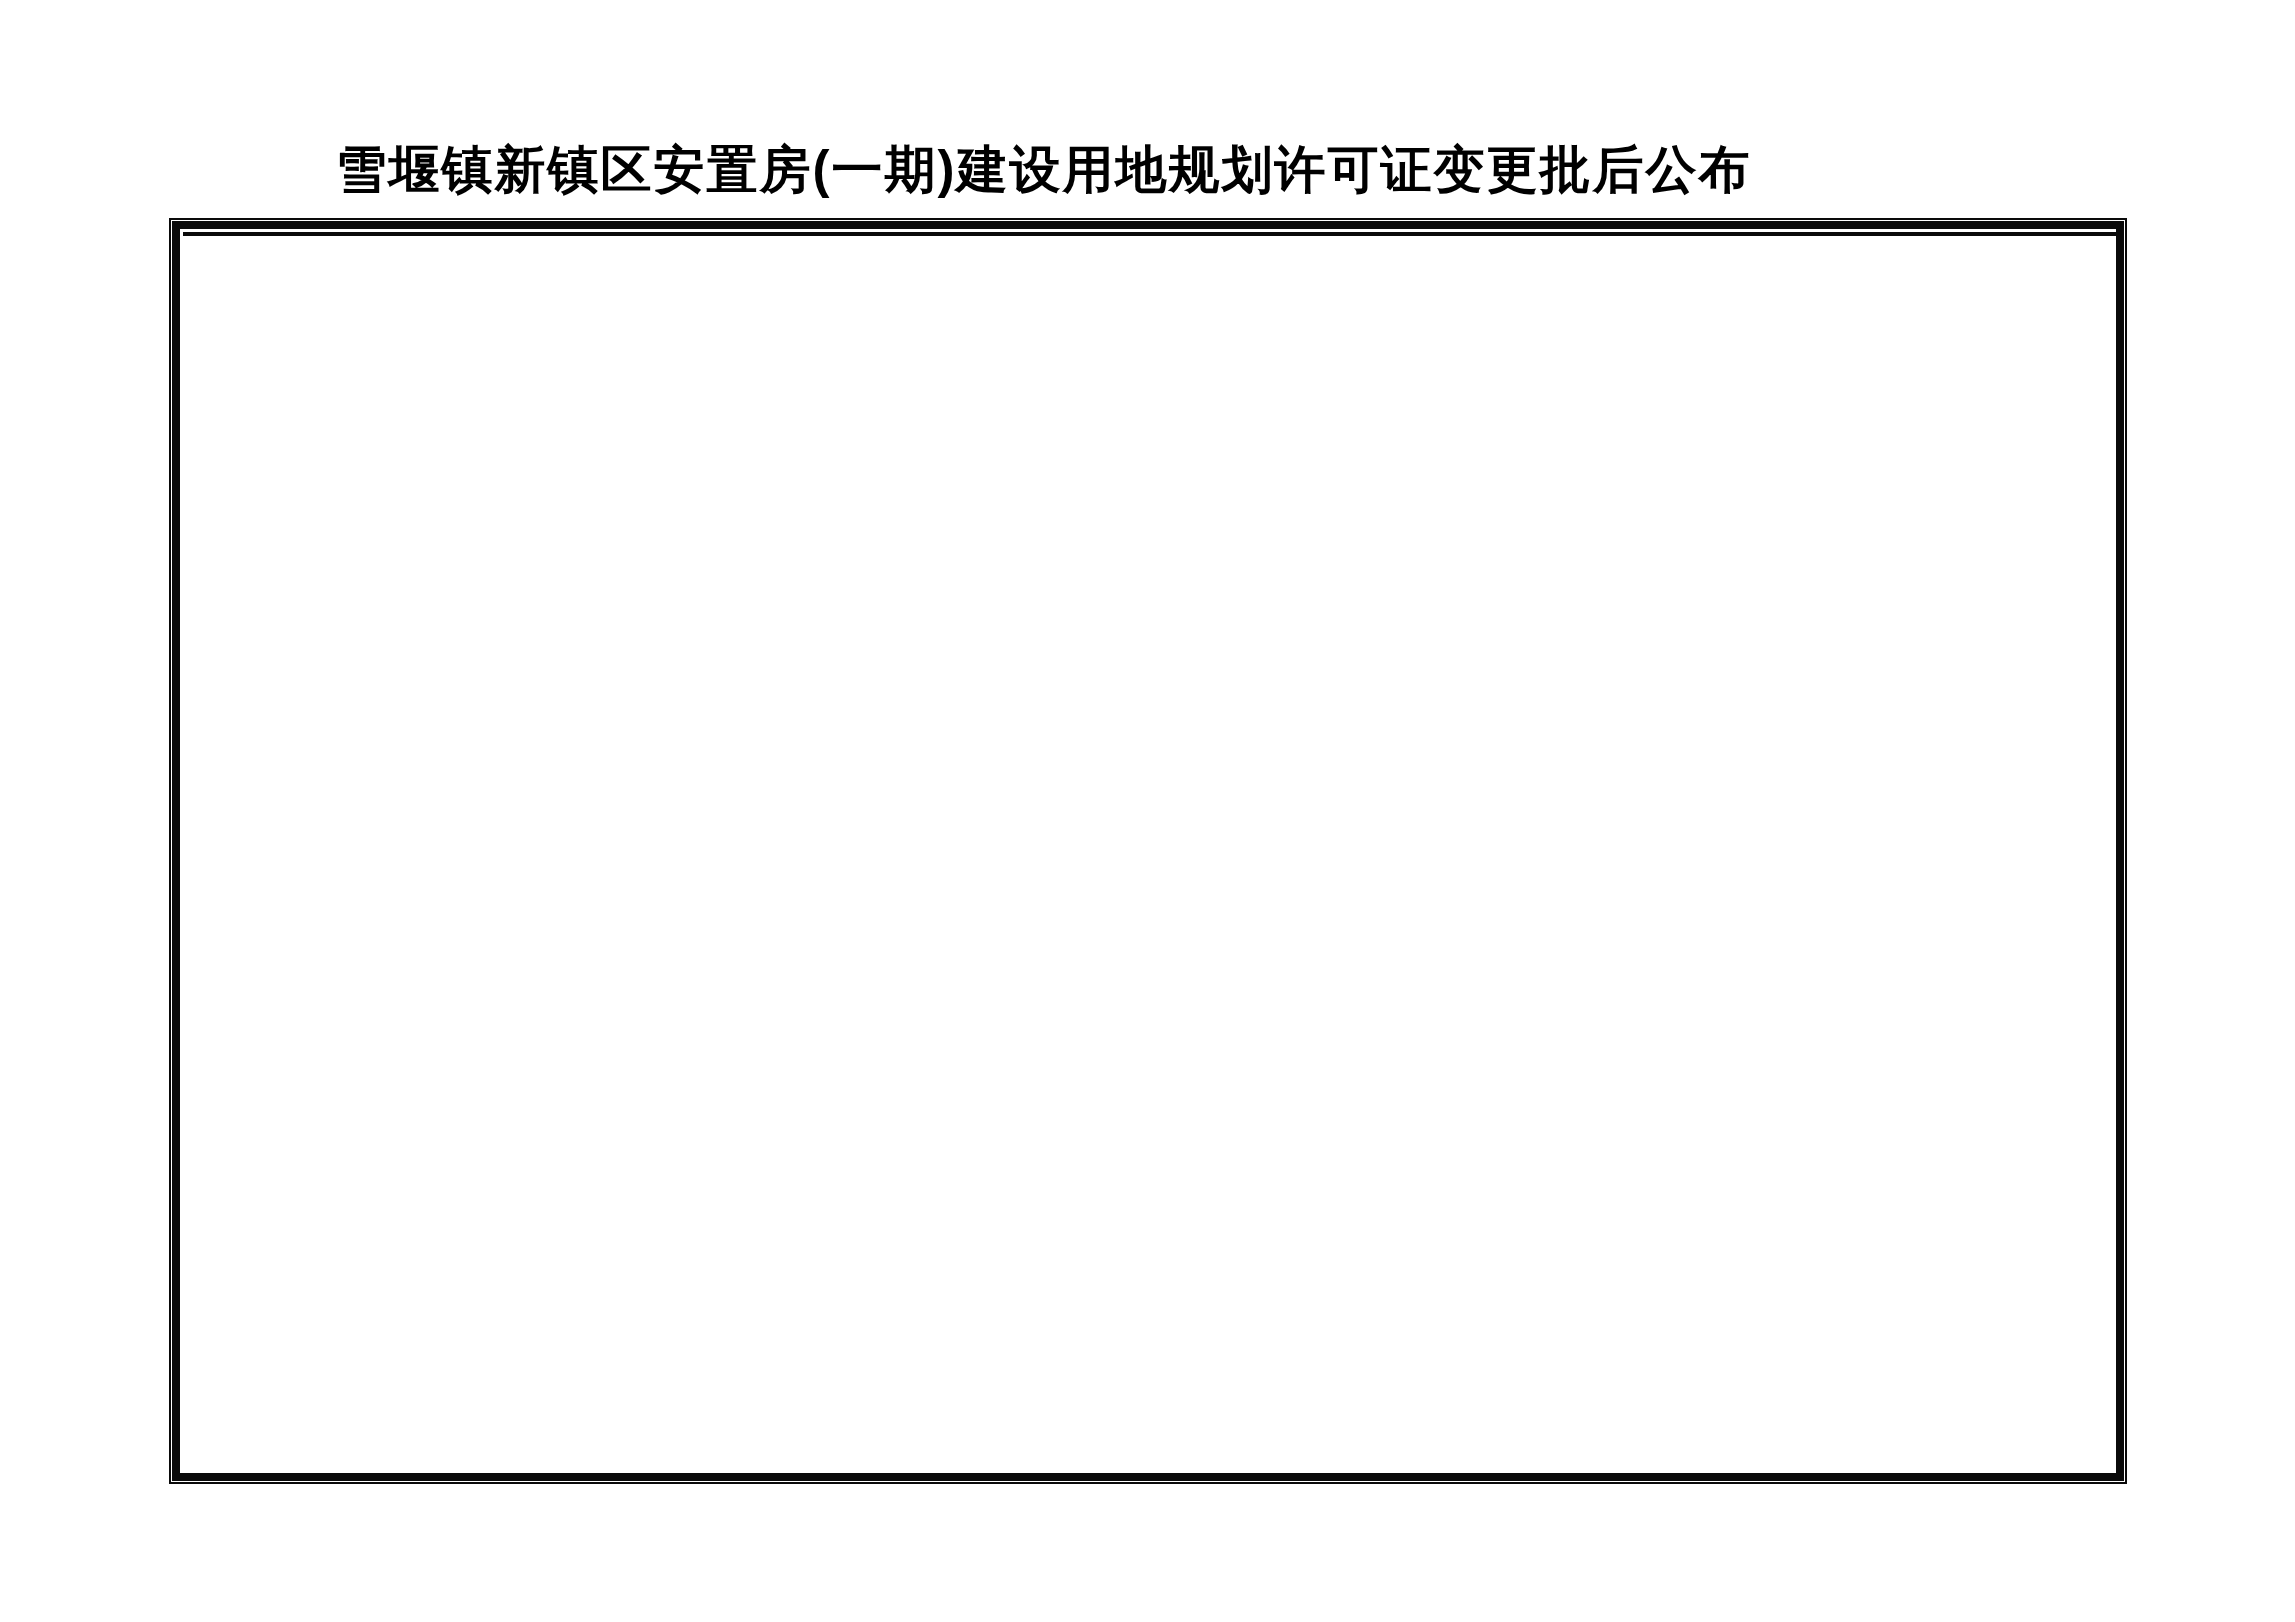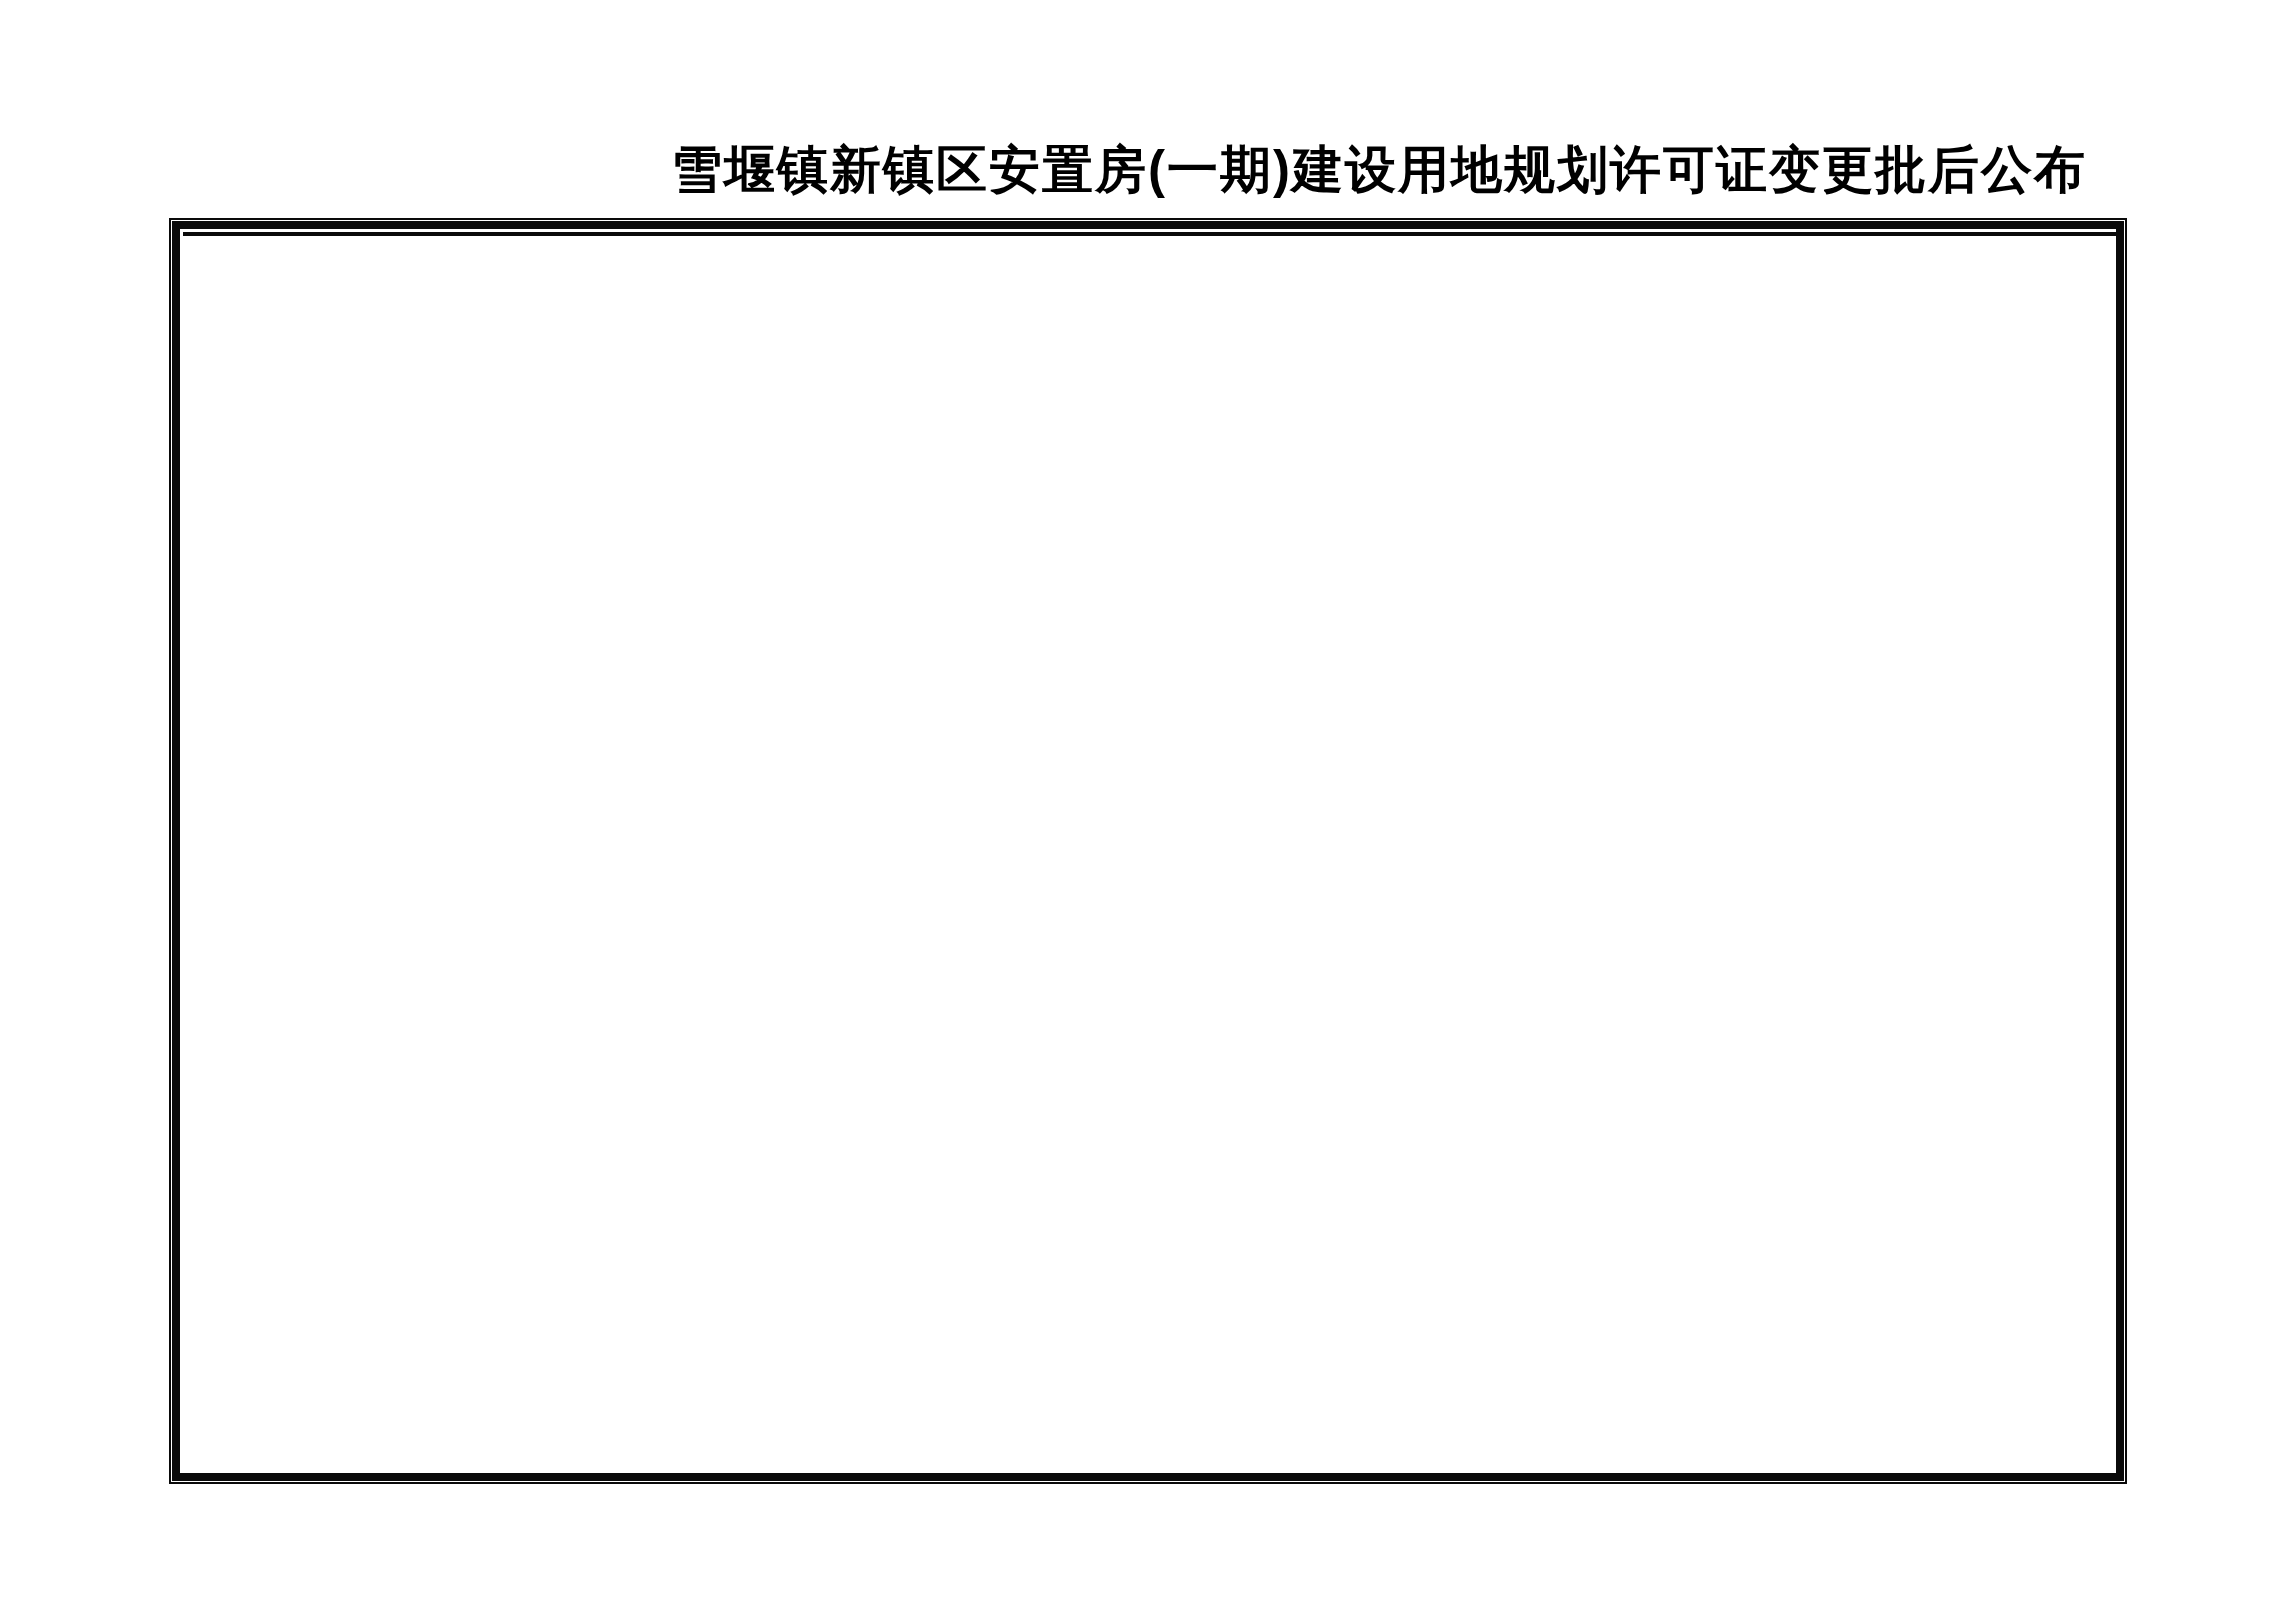--- a/index.html
+++ b/index.html
@@ -2,21 +2,21 @@
 <html style="font-size:10.5px"><head>
 <meta charset="utf-8">
 <style>
   html,body{margin:0;padding:0;}
   body{
     width:2295px;height:1623px;position:relative;background:#ffffff;
     font-family:"Liberation Serif","DejaVu Serif",serif;color:#222;
     overflow:hidden;
   }
   .page-title{
-    position:absolute;top:136px;left:0;width:2087px;text-align:right;
+    position:absolute;top:136px;left:0;width:2087px;text-align:center;
     font-size:51px;font-weight:700;letter-spacing:2px;color:#000;
     font-family:"Liberation Sans","DejaVu Sans",sans-serif;
   }
   
   .frame-outer{position:absolute;left:169px;top:218px;width:1958px;height:1266px;border:2px solid #0a0a0a;box-sizing:border-box;}
   .frame-band{position:absolute;left:0.7px;top:0.7px;right:0.7px;bottom:0.7px;border:8.5px solid #0a0a0a;}
   .frame-inner{position:absolute;left:3.3px;top:3.3px;right:3.3px;bottom:3.3px;border:2px solid #0a0a0a;overflow:hidden;position:relative;}
   .frame-content{position:absolute;left:0;top:0;width:1925px;height:1233px;}
 
   .divider-docs{position:absolute;left:690px;top:0;width:1.3px;height:985px;background:#1d1d1d;}

